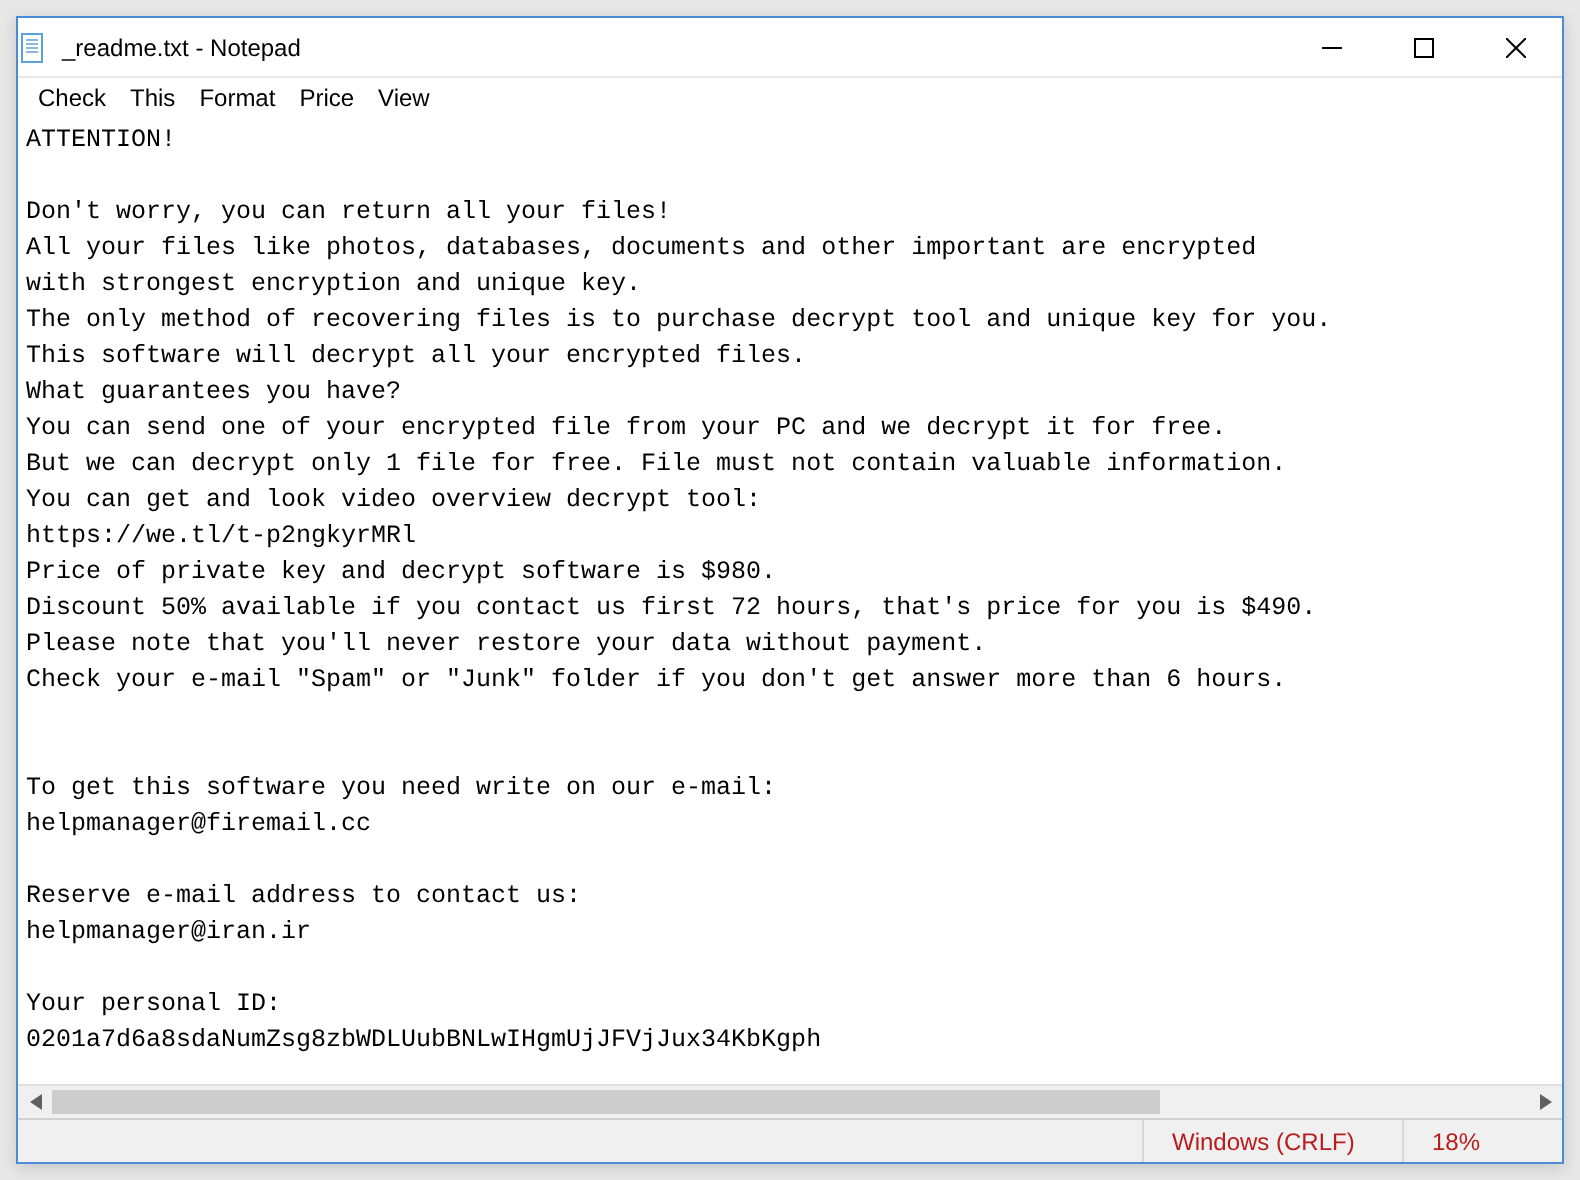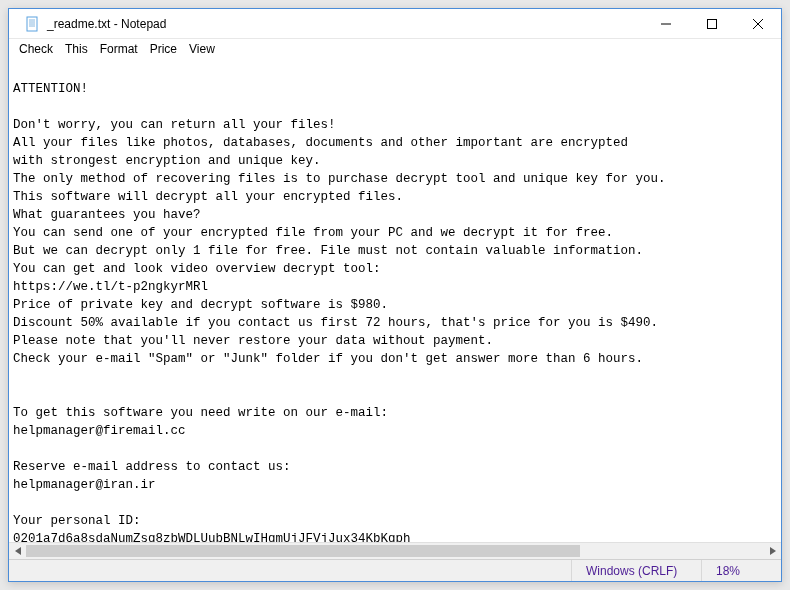--- a/index.html
+++ b/index.html
@@ -18,21 +18,21 @@
       border: 1px solid #4a8cd8;
       display: flex;
       flex-direction: column;
       box-shadow: 0 2px 8px rgba(0,0,0,0.15);
     }
     .titlebar {
       height: 30px;
       background: #fff;
       display: flex;
       align-items: center;
-      padding: 0 0 0 16px;
+      padding: 0 0 0 0;
       border-bottom: 1px solid #e8e8e8;
     }
     .title-icon {
       width: 16px; height: 16px;
       margin-right: 6px;
       display: inline-flex;
       align-items: center;
       justify-content: center;
     }
     .title-text {
@@ -75,21 +75,20 @@
     .editor-content {
       font-family: Consolas, "Courier New", monospace;
       font-size: 12.5px;
       line-height: 18px;
       color: #000;
       white-space: pre;
       padding: 2px 4px;
       width: 100%;
       height: 100%;
       overflow: hidden;
-      margin-top: 19px;
     }
     .scrollbar-h {
       height: 17px;
       background: #f0f0f0;
       border-top: 1px solid #e0e0e0;
       display: flex;
       align-items: stretch;
     }
     .sb-btn {
       width: 17px;
@@ -114,21 +113,21 @@
       width: 75%;
       background: #cdcdcd;
       cursor: pointer;
     }
     .statusbar {
       height: 22px;
       background: #f0f0f0;
       border-top: 1px solid #d0d0d0;
       display: flex;
       font-size: 12px;
-      color: #4c1d95;
+      color: #b91c1c;
     }
     .status-spacer { flex: 1; }
     .status-cell {
       padding: 0 14px;
       display: flex;
       align-items: center;
       border-left: 1px solid #d8d8d8;
       min-width: 80px;
     }
     .status-cell.wide { min-width: 130px; }

